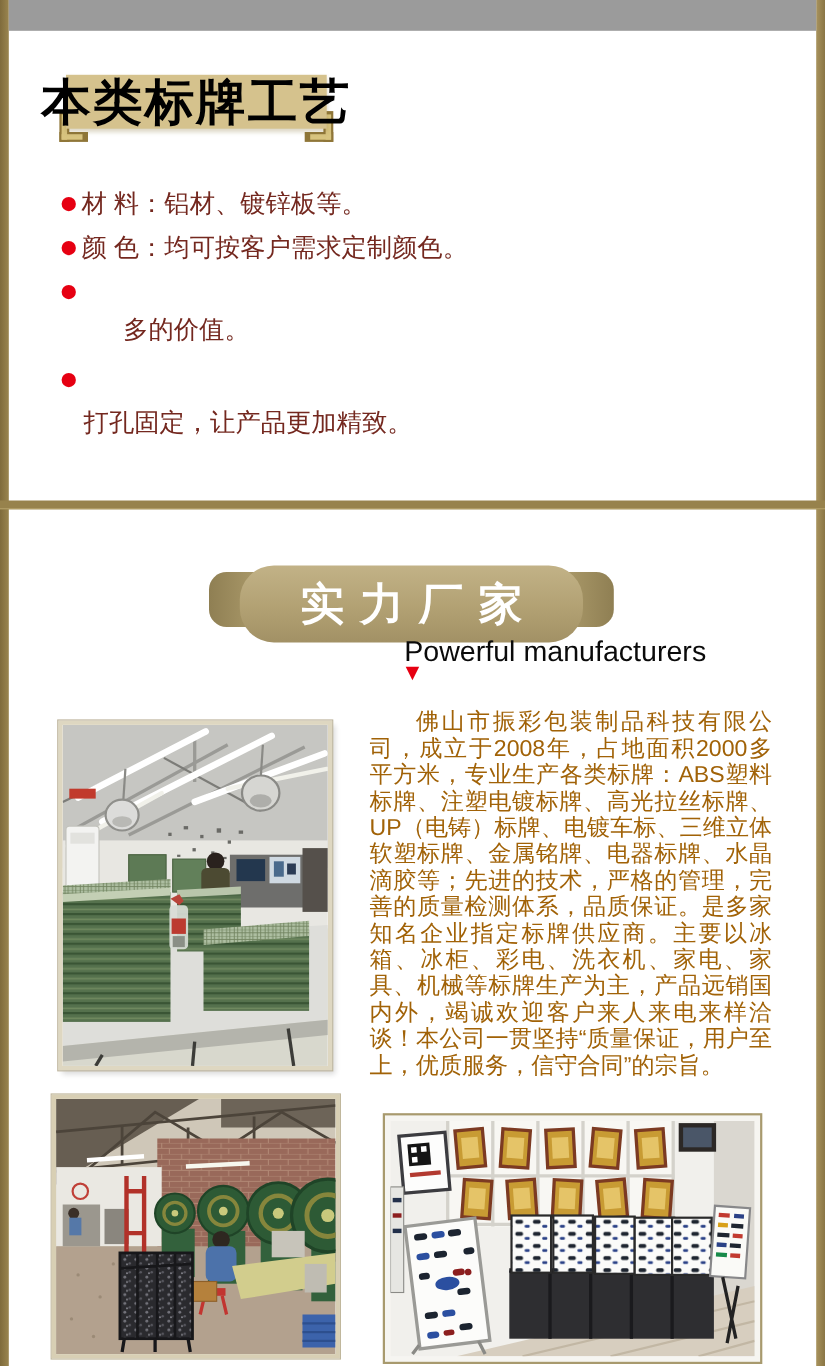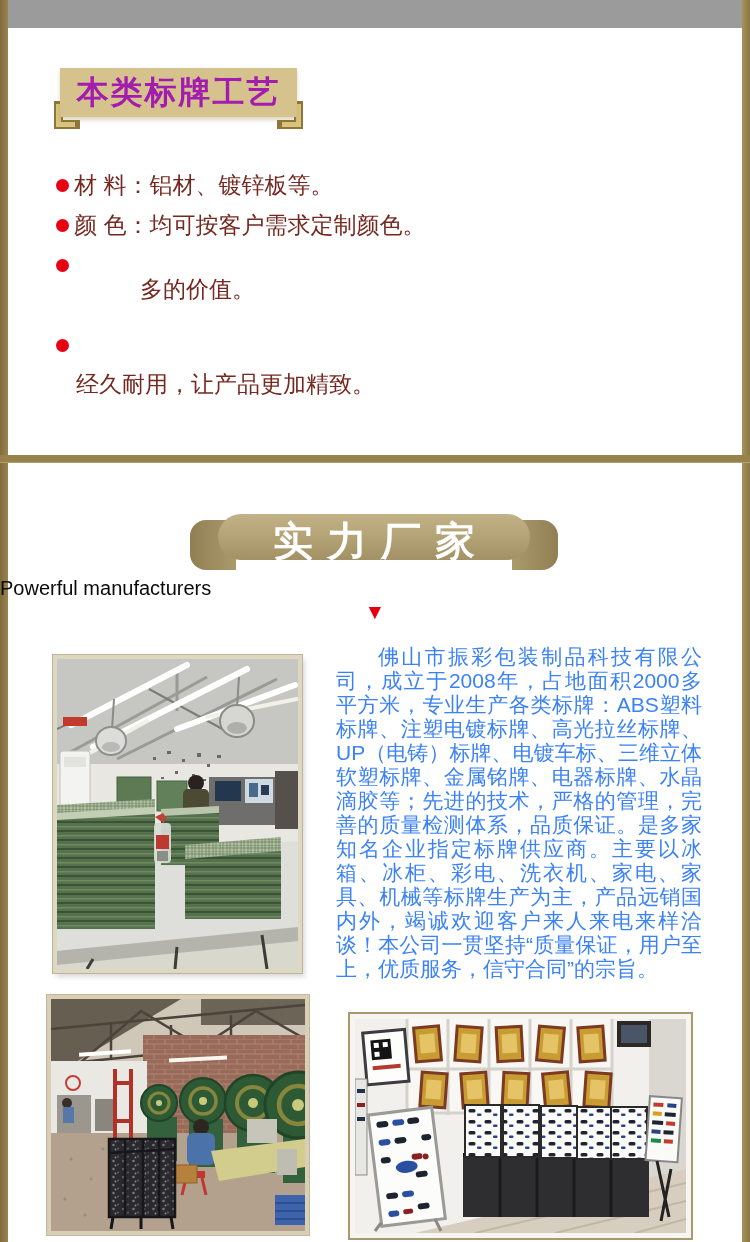--- a/index.html
+++ b/index.html
@@ -10,55 +10,55 @@
   .gold-strip{position:absolute;top:0;width:8px;height:1242px;}
   .gold-strip.left{left:0;background:linear-gradient(90deg,#7f6b3c,#9a854f);}
   .gold-strip.right{right:0;background:linear-gradient(90deg,#a8935d,#8a7544);}
   .top-gray{position:absolute;left:8px;top:0;width:734px;height:28px;background:#9b9b9b;}
   .divider{position:absolute;left:0;top:455px;width:750px;height:7px;background:#97824c;border-bottom:1px solid #b4a169;}
 
   
   .craft-banner{position:absolute;left:60px;top:68px;width:237px;height:49px;background:#d5c28d;
                 display:flex;align-items:center;justify-content:center;z-index:2;
                 box-shadow:0 3px 4px rgba(140,120,60,.30);}
-  .craft-banner span{font-size:32px;font-weight:bold;color:#a21caf;letter-spacing:2px;white-space:nowrap;}
+  .craft-banner span{font-size:45px;font-weight:bold;color:#000000;letter-spacing:2px;white-space:nowrap;}
   .bk{position:absolute;width:26px;height:28px;z-index:1;}
   .bk.l{left:54px;top:101px;}
   .bk.r{left:277px;top:101px;}
   .bk.l::before{content:"";position:absolute;inset:0;border-left:9px solid #8f7638;border-bottom:9px solid #8f7638;}
   .bk.l::after{content:"";position:absolute;left:2px;bottom:2px;top:3px;right:5px;border-left:5px solid #d8c47f;border-bottom:5px solid #d8c47f;}
   .bk.r::before{content:"";position:absolute;inset:0;border-right:9px solid #8f7638;border-bottom:9px solid #8f7638;}
   .bk.r::after{content:"";position:absolute;right:2px;bottom:2px;top:3px;left:5px;border-right:5px solid #d8c47f;border-bottom:5px solid #d8c47f;}
 
   
   .cline{position:absolute;font-size:23px;color:#74281f;white-space:nowrap;line-height:26px;}
   .cl1{left:74px;top:172px;}
   .cl2{left:74px;top:212px;}
   .cl3{left:74px;top:252px;}
-  .cl4{left:112px;top:276px;margin-left:28px;}
+  .cl4{left:112px;top:286px;}
   .cl5{left:74px;top:332px;}
   .cl6{left:76px;top:371px;}
   .bullet{position:absolute;width:13px;height:13px;border-radius:50%;background:#e60012;}
   .b1{left:56px;top:179px;} .b2{left:56px;top:219px;} .b3{left:56px;top:259px;} .b4{left:56px;top:339px;}
 
   
   .sbanner{position:absolute;left:190px;top:514px;width:368px;height:62px;}
   .sbanner .endcap{position:absolute;top:6px;width:46px;height:50px;background:linear-gradient(90deg,#8f7f53,#ab9a6a);}
   .sbanner .endcap.le{left:0;border-radius:16px 0 0 16px;}
   .sbanner .endcap.re{right:0;border-radius:0 16px 16px 0;background:linear-gradient(90deg,#ab9a6a,#8f7f53);}
-  .sbanner .capsule{position:absolute;left:28px;top:0;width:312px;height:46px;border-radius:31px;
+  .sbanner .capsule{position:absolute;left:28px;top:0;width:312px;height:70px;border-radius:31px;
         background:linear-gradient(180deg,#c2b287 0%,#b2a173 55%,#a29165 100%);
-        display:flex;justify-content:center;}
+        display:flex;align-items:center;justify-content:center;}
   .sbanner .capsule span{color:#ffffff;font-weight:bold;font-size:40px;letter-spacing:14px;margin-right:-14px;white-space:nowrap;}
-  .subtitle{position:absolute;left:0;top:577px;width:642px;text-align:left;font-size:20px;color:#0a0a0a;}
+  .subtitle{position:absolute;left:0;top:577px;width:642px;text-align:right;font-size:26px;color:#0a0a0a;}
   .down-arrow{position:absolute;left:0;top:601px;width:750px;text-align:center;font-size:21px;color:#e60012;line-height:22px;}
 
   
   .intro{position:absolute;left:336px;top:645px;width:366px;height:368px;overflow:hidden;
-         font-size:21px;line-height:24px;color:#3b82f6;text-align:justify;text-indent:2em;}
+         font-size:21px;line-height:24px;color:#a16207;text-align:justify;text-indent:2em;}
 
   
   .photo{position:absolute;box-sizing:content-box;}
   .photo svg{display:block;}
   .ph1{left:53px;top:655px;width:241px;height:310px;border:4px solid #ded7c1;outline:1px solid #bdb49c;
        box-shadow:3px 4px 5px rgba(0,0,0,.15);}
   .ph2{left:47px;top:995px;width:254px;height:232px;border:4px solid #d8cfb4;outline:1px solid #c0b79c;}
   .ph3{left:348px;top:1012px;width:331px;height:214px;border:2px solid #a89a6e;padding:5px;background:#f6f5f1;}
 </style>
 </head>
@@ -76,21 +76,21 @@
     <span>本类标牌工艺</span>
   </div>
 
   <span class="bullet b1"></span>
   <span class="bullet b2"></span>
   <span class="bullet b3"></span>
   <span class="bullet b4"></span>
   <div class="cline cl1">材 料：铝材、镀锌板等。</div>
   <div class="cline cl2">颜 色：均可按客户需求定制颜色。</div>
   <div class="cline cl4">多的价值。</div>
-  <div class="cline cl6">经久耐用，让产品更加精致。</div>
+  <div class="cline cl6">打孔固定，让产品更加精致。</div>
 
   <div class="divider"></div>
 
   <div class="sbanner">
     <div class="endcap le"></div>
     <div class="endcap re"></div>
     <div class="capsule">
       <span>实力厂家</span>
     </div>
   </div>

